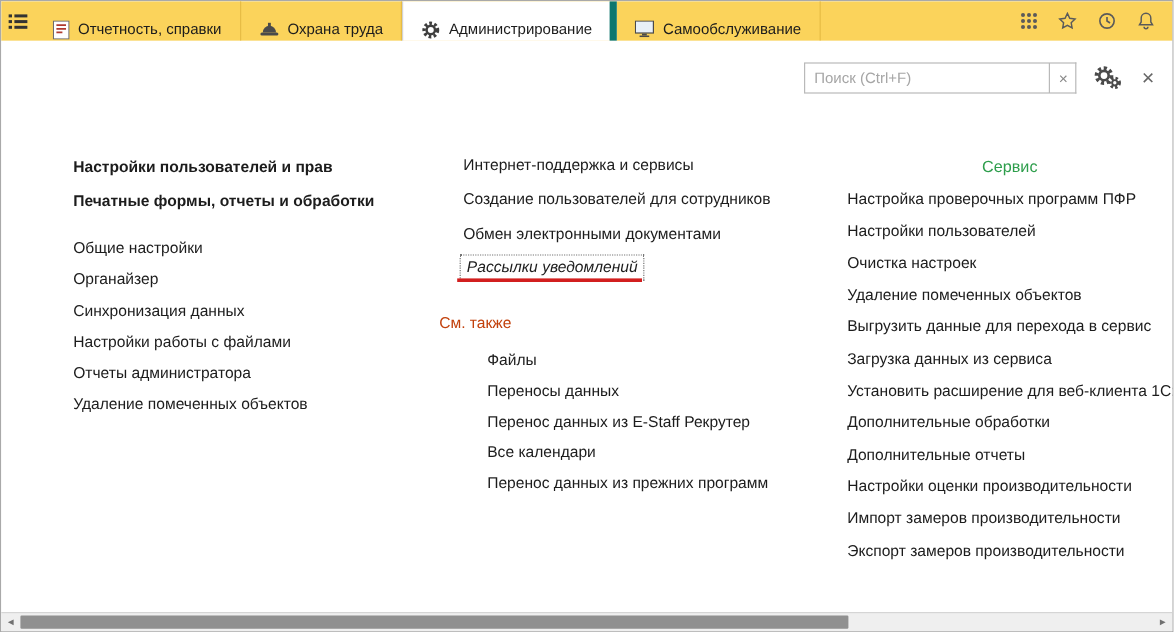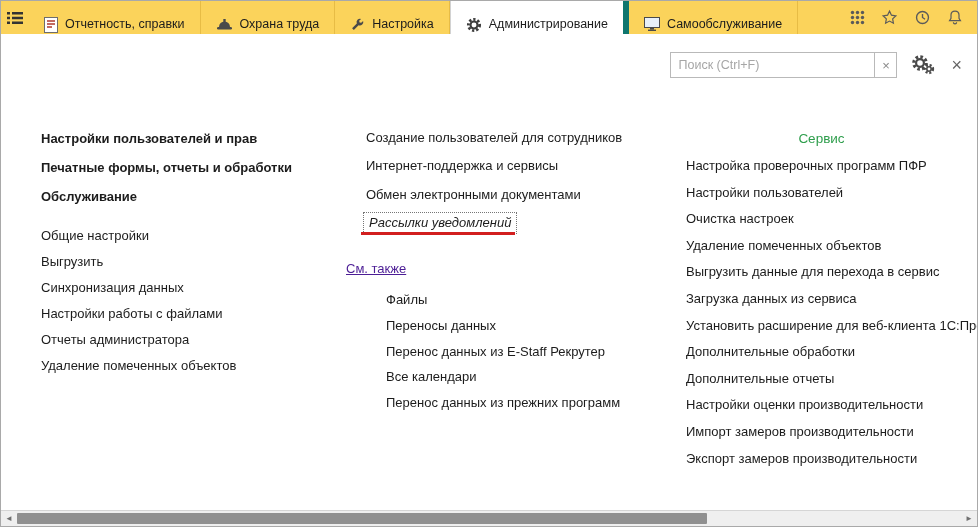--- a/index.html
+++ b/index.html
@@ -21,31 +21,31 @@
   .toolbar{position:absolute;top:18px;right:13px;display:flex;align-items:center;gap:13px;padding-left:34px;}
   .search{display:flex;}
   .search input{width:205px;height:26px;border:1px solid #b9b9b9;padding:0 7px;
     font-size:12.5px;font-family:inherit;outline:none;color:#333;box-sizing:border-box;}
   .search input::placeholder{color:#a6a6a6;}
   .search .clear{width:22px;height:26px;border:1px solid #b9b9b9;border-left:none;background:#fff;
     color:#888;font-size:13px;cursor:pointer;display:flex;align-items:center;justify-content:center;box-sizing:border-box;}
   .gears{display:flex;cursor:pointer;}
   .close-x{font-size:18px;color:#666;cursor:pointer;line-height:1;background:none;border:none;
     font-family:inherit;padding:0 2px;}
-  .col{position:absolute;font-size:13px;}
+  .col{position:absolute;font-size:13px;margin-left:20px;}
   .col1{left:40px;top:90px;width:312px;}
   .col1 .hdr{height:29px;line-height:29px;font-weight:bold;cursor:pointer;white-space:nowrap;}
   .spacer{height:12px;}
   .item{height:26px;line-height:26px;cursor:pointer;white-space:nowrap;}
   .col2{left:345px;top:90px;width:305px;}
   .col2 .top-item{height:28.3px;line-height:28.3px;padding-left:20px;}
   .col2 .hl-wrap{height:28.3px;padding-left:17px;font-style:italic;}
   .hl-box{display:inline-block;border:1px dotted #767676;padding:2px 5px 3px;margin-top:3px;cursor:pointer;}
   .red-line{position:absolute;left:15px;top:108px;width:154px;height:3px;background:#d21f1f;}
-  .see-also-hdr{height:26px;line-height:26px;margin-top:19px;margin-bottom:5px;color:#4c1d95;text-decoration:underline;}
+  .see-also-hdr{height:26px;line-height:26px;margin-top:19px;margin-bottom:5px;color:#c2410c;}
   .col2 .sub-item{height:25.7px;line-height:25.7px;padding-left:40px;}
   .col3{left:663px;top:90px;width:315px;overflow:hidden;}
   .col3 .ghdr{height:29px;line-height:29px;color:#2e9e4c;font-size:13.5px;text-align:center;}
   .col3 .item{height:26.6px;line-height:26.6px;padding-left:22px;}
   
   .hscroll{position:absolute;left:0;right:0;bottom:0;height:16px;background:#efefef;
     border-top:1px solid #d5d5d5;display:flex;align-items:center;box-sizing:border-box;}
   .hscroll .arr{width:16px;text-align:center;font-size:8px;color:#707070;cursor:pointer;user-select:none;}
   .hscroll .track{flex:1;height:100%;position:relative;}
   .hscroll .thumb{position:absolute;left:0;top:2px;height:11px;width:690px;background:#909090;
@@ -84,28 +84,20 @@
       <span class="ticon">
         <svg width="17" height="14" viewBox="0 0 17 14">
           <path d="M3 10 a5.5 5.5 0 0 1 11 0 z" fill="#4a4a4a"></path>
           <rect x="1" y="10" width="15" height="2.6" rx="1.3" fill="#4a4a4a"></rect>
           <rect x="7.3" y="2" width="2.4" height="4" fill="#4a4a4a"></rect>
         </svg>
       </span>
       <span>Охрана труда</span>
     </div>
 
-    <div class="tab">
-      <span class="ticon">
-        <svg width="15" height="15" viewBox="0 0 20 20">
-          <path d="M17.5 5.2a4.6 4.6 0 0 1-6.1 5.7l-6.3 6.3-2.3-2.3 6.3-6.3A4.6 4.6 0 0 1 14.8 2.5l-2.6 2.6 0.6 2.1 2.1 0.6z" fill="#4a4a4a"></path>
-        </svg>
-      </span>
-      <span>Настройка</span>
-    </div>
 
     <div class="tab active">
       <span class="ticon">
         <svg width="16" height="16" viewBox="0 0 20 20">
           <circle cx="10" cy="10" r="7" fill="none" stroke="#3f3f3f" stroke-width="3.6" stroke-dasharray="2.8 2.4"></circle>
           <circle cx="10" cy="10" r="4.4" fill="none" stroke="#3f3f3f" stroke-width="2.6"></circle>
         </svg>
       </span>
       <span>Администрирование</span>
     </div>
@@ -171,33 +163,32 @@
           <circle cx="19" cy="15" r="3.9" fill="none" stroke="#4a4a4a" stroke-width="2.5" stroke-dasharray="2 1.7"></circle>
           <circle cx="19" cy="15" r="2.2" fill="none" stroke="#4a4a4a" stroke-width="1.6"></circle>
         </svg>
       </span>
       <button class="close-x">×</button>
     </div>
 
     <div class="col col1">
       <div class="hdr">Настройки пользователей и прав</div>
       <div class="hdr">Печатные формы, отчеты и обработки</div>
-      <div class="hdr">Обслуживание</div>
       <div class="spacer"></div>
       <div class="item">Общие настройки</div>
-      <div class="item">Выгрузить</div>
+      <div class="item">Органайзер</div>
       <div class="item">Синхронизация данных</div>
       <div class="item">Настройки работы с файлами</div>
       <div class="item">Отчеты администратора</div>
       <div class="item">Удаление помеченных объектов</div>
     </div>
 
     <div class="col col2">
+      <div class="item top-item">Интернет-поддержка и сервисы</div>
       <div class="item top-item">Создание пользователей для сотрудников</div>
-      <div class="item top-item">Интернет-поддержка и сервисы</div>
       <div class="item top-item">Обмен электронными документами</div>
       <div class="hl-wrap">
         <span class="hl-box">Рассылки уведомлений</span>
       </div>
       <div class="red-line"></div>
       <div class="see-also-hdr">См. также</div>
       <div class="item sub-item">Файлы</div>
       <div class="item sub-item">Переносы данных</div>
       <div class="item sub-item">Перенос данных из E-Staff Рекрутер</div>
       <div class="item sub-item">Все календари</div>

